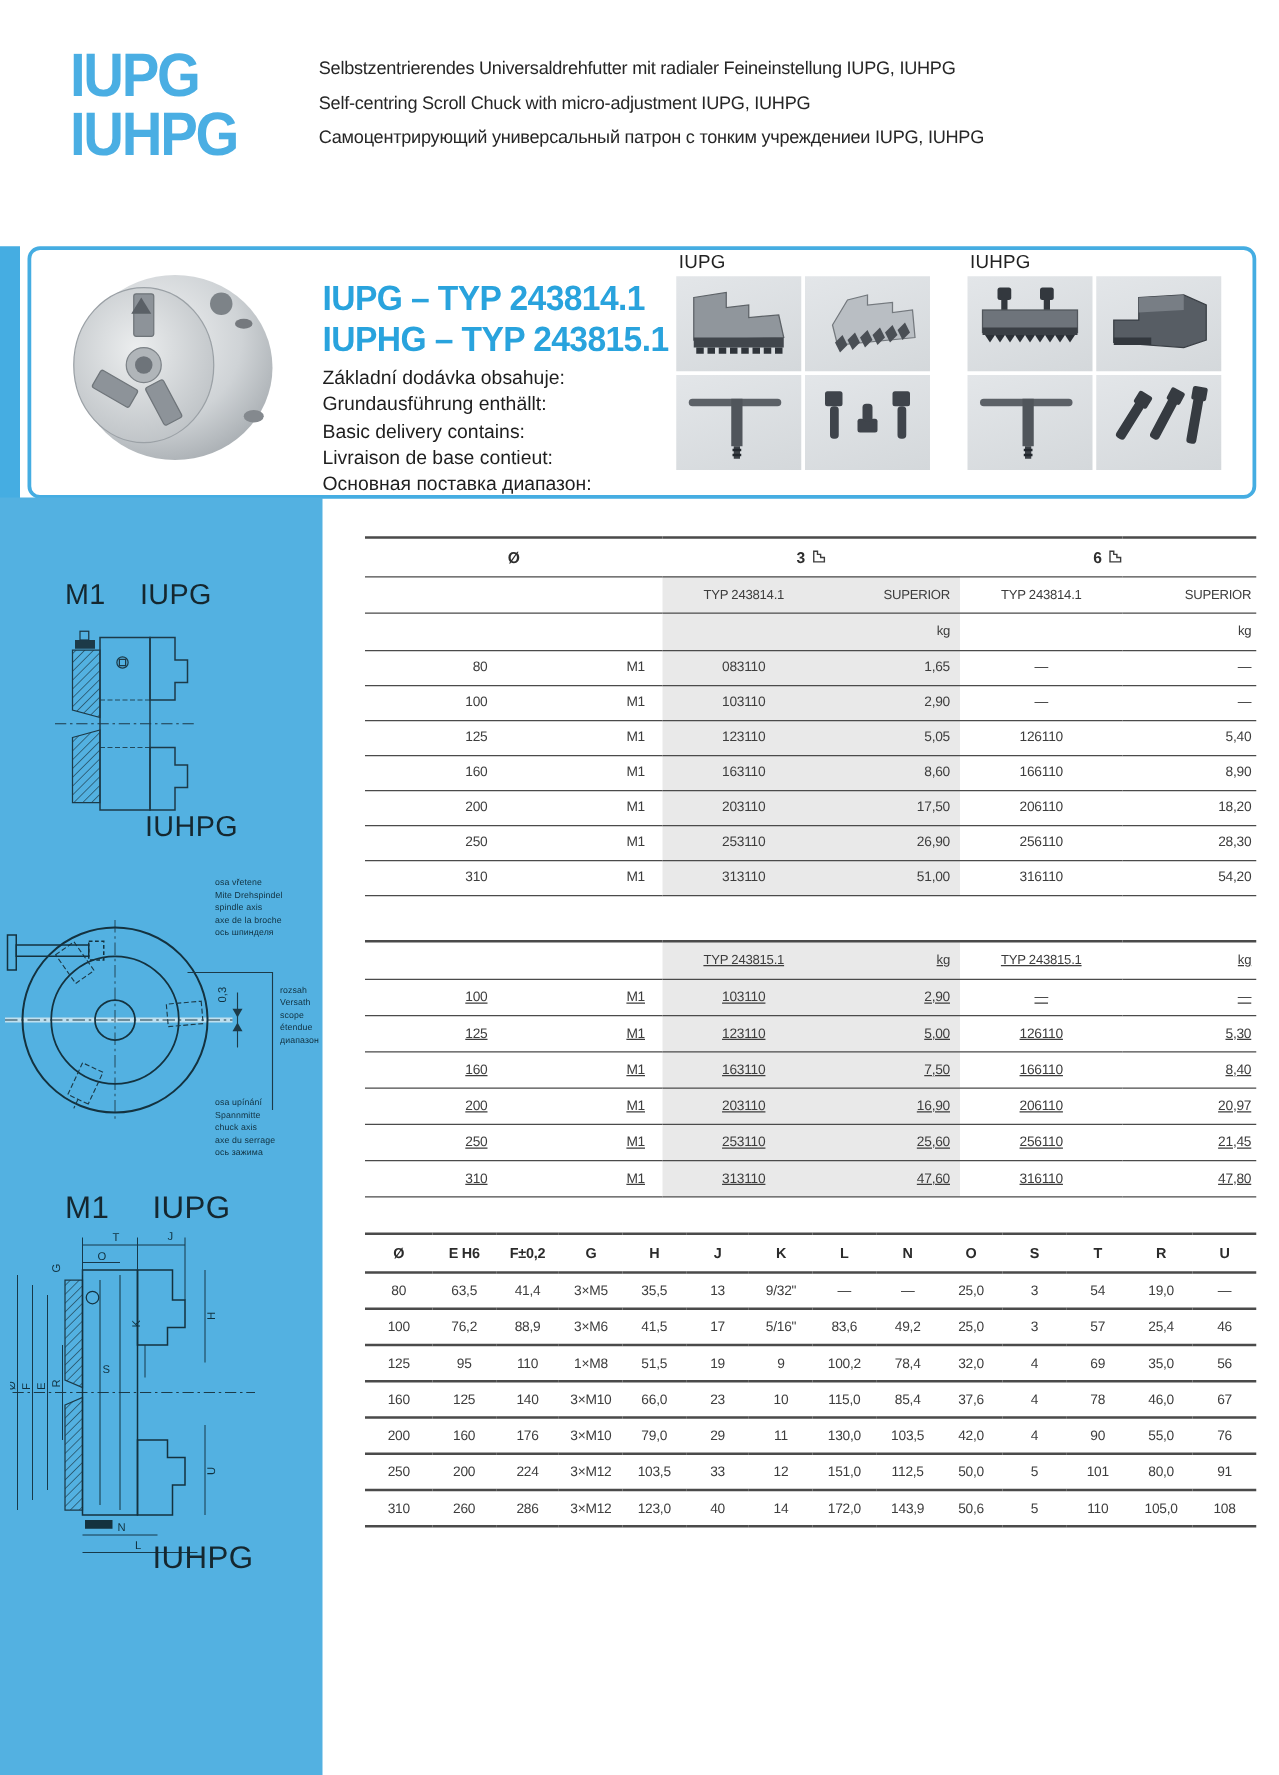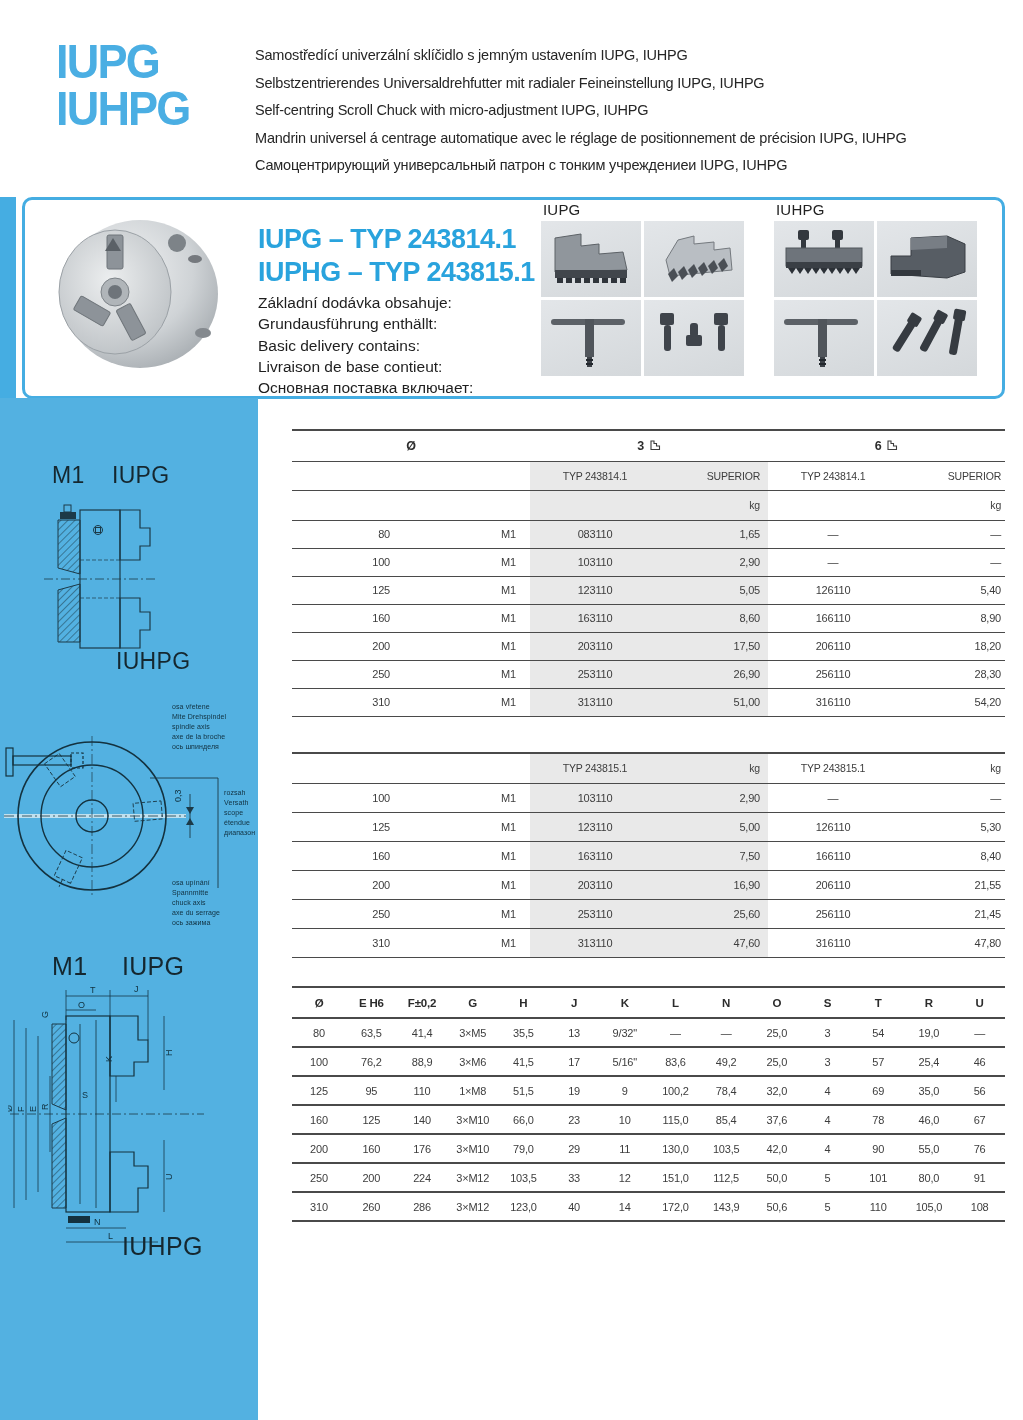--- a/index.html
+++ b/index.html
@@ -52,24 +52,22 @@
   svg{display:block;}
 </style>
 </head>
 <body>
 
 <div class="abs logo">
   <div>IUPG</div>
   <div>IUHPG</div>
 </div>
 <div class="abs descs">
-  <div>Samostředící univerzální sklíčidlo s jemným ustavením IUPG, IUHPG</div>
   <div>Selbstzentrierendes Universaldrehfutter mit radialer Feineinstellung IUPG, IUHPG</div>
   <div>Self-centring Scroll Chuck with micro-adjustment IUPG, IUHPG</div>
-  <div>Mandrin universel á centrage automatique avec le réglage de positionnement de précision IUPG, IUHPG</div>
   <div>Самоцентрирующий универсальный патрон с тонким учреждениеи IUPG, IUHPG</div>
 </div>
 
 <div class="abs bleed"></div>
 <div class="abs pbox"></div>
 
 <svg class="abs" style="left:45px;top:213px;" width="175" height="162" viewBox="0 0 175 162">
   <defs>
     <radialGradient id="gBody" cx="40%" cy="35%" r="80%">
       <stop offset="0%" stop-color="#f2f3f4"></stop>
@@ -98,21 +96,21 @@
 
 <div class="abs ptitle">
   <div>IUPG – TYP 243814.1</div>
   <div>IUPHG – TYP 243815.1</div>
 </div>
 <div class="abs pdeliv">
   <div>Základní dodávka obsahuje:</div>
   <div>Grundausführung enthällt:</div>
   <div>Basic delivery contains:</div>
   <div>Livraison de base contieut:</div>
-  <div>Основная поставка включает:</div>
+  <div>Основная поставка диапазон:</div>
 </div>
 
 <span class="abs glabel" style="left:543px;top:201px;">IUPG</span>
 <div class="abs tiles" style="left:541px;top:221px;">
   <div class="tile">
     <svg width="92" height="66" viewBox="0 0 92 66">
       <polygon points="10,12 36,8 36,20 54,18 54,28 78,26 82,44 10,46" fill="#90969c" stroke="#5d6267"></polygon>
       <rect x="10" y="44" width="72" height="8" fill="#41464c"></rect>
       <g fill="#2f343a">
           <rect x="12" y="52" width="6" height="5"></rect>
@@ -434,21 +432,21 @@
         <td class="c0">310</td>
         <td class="c1">M1</td>
         <td class="c2 sh">313110</td>
         <td class="c3 sh">51,00</td>
         <td class="c4">316110</td>
         <td class="c5">54,20</td>
       </tr>
     </tbody>
 </table>
 
-<table id="t2" class="t" style="top:752px;">
+<table id="t2" class="t" style="top:752px;text-decoration:underline;">
   <colgroup>
       <col style="width:108px">
       <col style="width:130px">
       <col style="width:130px">
       <col style="width:108px">
       <col style="width:130px">
       <col style="width:107px">
     </colgroup>
   <tbody>
       <tr class="r1 hd2">
@@ -483,21 +481,21 @@
         <td class="c3 sh">7,50</td>
         <td class="c4">166110</td>
         <td class="c5">8,40</td>
       </tr>
       <tr>
         <td class="c0">200</td>
         <td class="c1">M1</td>
         <td class="c2 sh">203110</td>
         <td class="c3 sh">16,90</td>
         <td class="c4">206110</td>
-        <td class="c5">21,55</td>
+        <td class="c5">20,97</td>
       </tr>
       <tr>
         <td class="c0">250</td>
         <td class="c1">M1</td>
         <td class="c2 sh">253110</td>
         <td class="c3 sh">25,60</td>
         <td class="c4">256110</td>
         <td class="c5">21,45</td>
       </tr>
       <tr>

